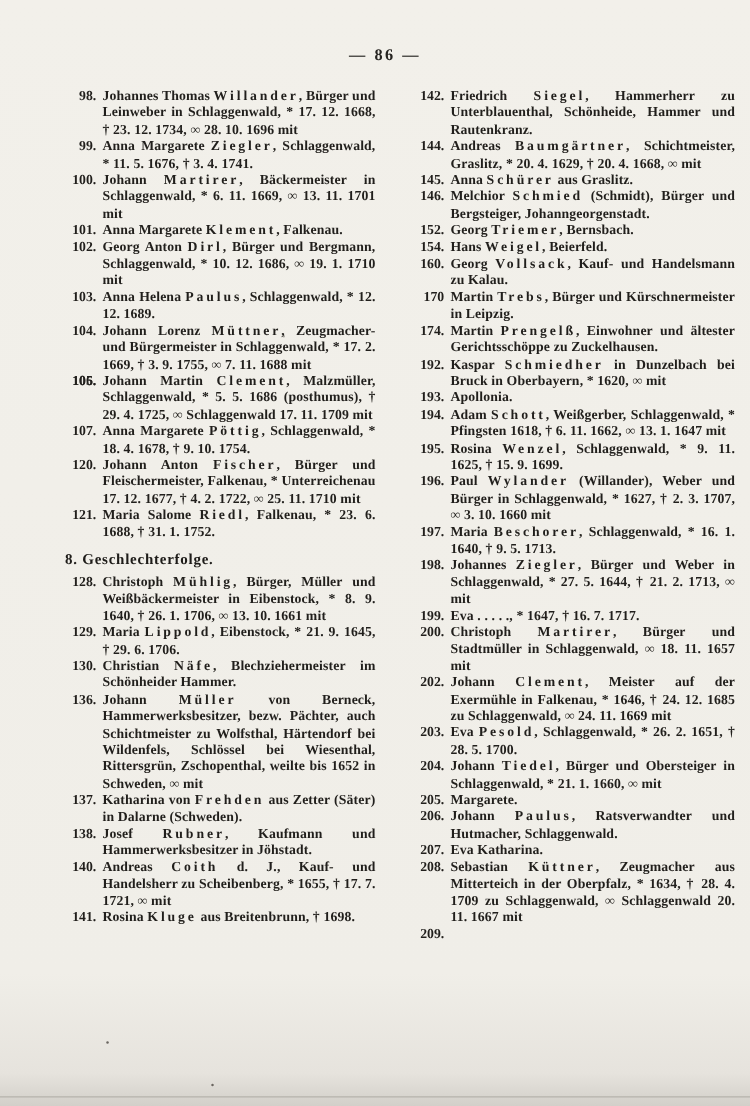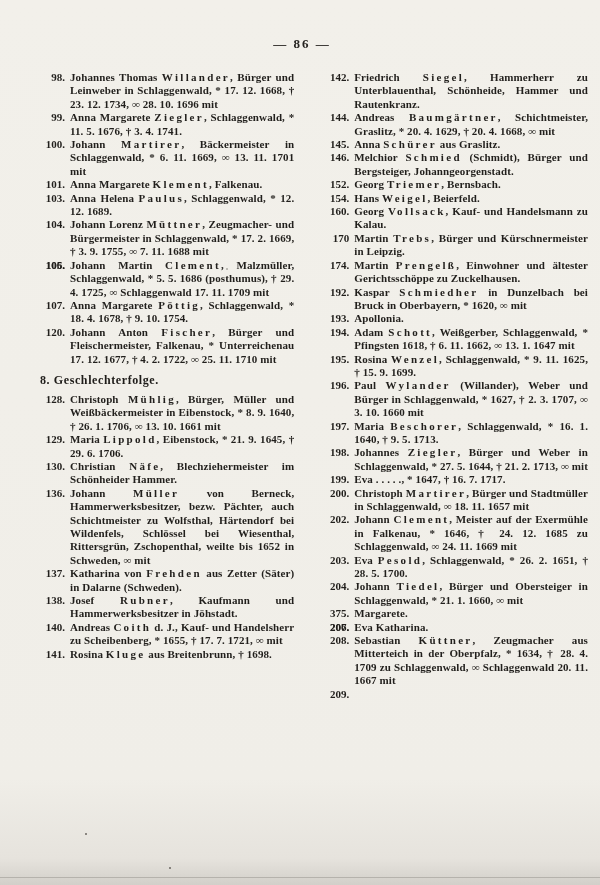--- a/index.html
+++ b/index.html
@@ -5,21 +5,21 @@
   html,body{margin:0;padding:0;}
   body{
     width:600px;height:885px;overflow:hidden;
     background:#e9e6e0;
     font-family:"Liberation Serif",serif;
   }
   .page{
     position:relative;width:600px;height:885px;
     background:linear-gradient(180deg,#f2f0ea 0%,#f0eee8 88%,#e6e3dd 97%,#d2cfc9 100%);
     box-sizing:border-box;
-    padding:36px 0 0 4px;
+    padding:36px 0 0 16px;
     color:#211f1c;
   }
   .page-header{
     text-align:center;
     font:700 13px/15px "Liberation Serif",serif;
     letter-spacing:2px;
     color:#262421;
     margin-bottom:20px;
   }
   .columns{
@@ -60,26 +60,28 @@
 <body>
 
 <div class="page">
   <div class="page-header">— 86 —</div>
   <div class="columns">
     <div class="col col-left" id="col-left">
         <div class="entry"><span class="num">98.</span><span class="text">Johannes Thomas <span class="sp">Willander</span>, Bürger und Leinweber in Schlaggenwald, * 17. 12. 1668, † 23. 12. 1734, ∞ 28. 10. 1696 mit</span></div>
         <div class="entry"><span class="num">99.</span><span class="text">Anna Margarete <span class="sp">Ziegler</span>, Schlaggenwald, * 11. 5. 1676, † 3. 4. 1741.</span></div>
         <div class="entry"><span class="num">100.</span><span class="text">Johann <span class="sp">Martirer</span>, Bäckermeister in Schlaggenwald, * 6. 11. 1669, ∞ 13. 11. 1701 mit</span></div>
         <div class="entry"><span class="num">101.</span><span class="text">Anna Margarete <span class="sp">Klement</span>, Falkenau.</span></div>
+        <div class="entry"><span class="num">102.</span><span class="text">Georg Anton <span class="sp">Dirl</span>, Bürger und Bergmann, Schlaggenwald, * 10. 12. 1686, ∞ 19. 1. 1710 mit</span></div>
         <div class="entry"><span class="num">103.</span><span class="text">Anna Helena <span class="sp">Paulus</span>, Schlaggenwald, * 12. 12. 1689.</span></div>
         <div class="entry"><span class="num">104.</span><span class="text">Johann Lorenz <span class="sp">Müttner</span>, Zeugmacher- und Bürgermeister in Schlaggenwald, * 17. 2. 1669, † 3. 9. 1755, ∞ 7. 11. 1688 mit</span></div>
         <div class="entry"><span class="num">105.</span></div>
         <div class="entry"><span class="num">106.</span><span class="text">Johann Martin <span class="sp">Clement</span>, Malzmüller, Schlaggenwald, * 5. 5. 1686 (posthumus), † 29. 4. 1725, ∞ Schlaggenwald 17. 11. 1709 mit</span></div>
         <div class="entry"><span class="num">107.</span><span class="text">Anna Margarete <span class="sp">Pöttig</span>, Schlaggenwald, * 18. 4. 1678, † 9. 10. 1754.</span></div>
         <div class="entry"><span class="num">120.</span><span class="text">Johann Anton <span class="sp">Fischer</span>, Bürger und Fleischermeister, Falkenau, * Unterreichenau 17. 12. 1677, † 4. 2. 1722, ∞ 25. 11. 1710 mit</span></div>
+        <div class="entry"><span class="num">121.</span><span class="text">Maria Salome <span class="sp">Riedl</span>, Falkenau, * 23. 6. 1688, † 31. 1. 1752.</span></div>
         <div class="section-heading">8. Geschlechterfolge.</div>
         <div class="entry"><span class="num">128.</span><span class="text">Christoph <span class="sp">Mühlig</span>, Bürger, Müller und Weißbäckermeister in Eibenstock, * 8. 9. 1640, † 26. 1. 1706, ∞ 13. 10. 1661 mit</span></div>
         <div class="entry"><span class="num">129.</span><span class="text">Maria <span class="sp">Lippold</span>, Eibenstock, * 21. 9. 1645, † 29. 6. 1706.</span></div>
         <div class="entry"><span class="num">130.</span><span class="text">Christian <span class="sp">Näfe</span>, Blechziehermeister im Schönheider Hammer.</span></div>
         <div class="entry"><span class="num">136.</span><span class="text">Johann <span class="sp">Müller</span> von Berneck, Hammerwerksbesitzer, bezw. Pächter, auch Schichtmeister zu Wolfsthal, Härtendorf bei Wildenfels, Schlössel bei Wiesenthal, Rittersgrün, Zschopenthal, weilte bis 1652 in Schweden, ∞ mit</span></div>
         <div class="entry"><span class="num">137.</span><span class="text">Katharina von <span class="sp">Frehden</span> aus Zetter (Säter) in Dalarne (Schweden).</span></div>
         <div class="entry"><span class="num">138.</span><span class="text">Josef <span class="sp">Rubner</span>, Kaufmann und Hammerwerksbesitzer in Jöhstadt.</span></div>
         <div class="entry"><span class="num">140.</span><span class="text">Andreas <span class="sp">Coith</span> d. J., Kauf- und Handelsherr zu Scheibenberg, * 1655, † 17. 7. 1721, ∞ mit</span></div>
         <div class="entry"><span class="num">141.</span><span class="text">Rosina <span class="sp">Kluge</span> aus Breitenbrunn, † 1698.</span></div>
       </div>
@@ -98,22 +100,22 @@
         <div class="entry"><span class="num">194.</span><span class="text">Adam <span class="sp">Schott</span>, Weißgerber, Schlaggenwald, * Pfingsten 1618, † 6. 11. 1662, ∞ 13. 1. 1647 mit</span></div>
         <div class="entry"><span class="num">195.</span><span class="text">Rosina <span class="sp">Wenzel</span>, Schlaggenwald, * 9. 11. 1625, † 15. 9. 1699.</span></div>
         <div class="entry"><span class="num">196.</span><span class="text">Paul <span class="sp">Wylander</span> (Willander), Weber und Bürger in Schlaggenwald, * 1627, † 2. 3. 1707, ∞ 3. 10. 1660 mit</span></div>
         <div class="entry"><span class="num">197.</span><span class="text">Maria <span class="sp">Beschorer</span>, Schlaggenwald, * 16. 1. 1640, † 9. 5. 1713.</span></div>
         <div class="entry"><span class="num">198.</span><span class="text">Johannes <span class="sp">Ziegler</span>, Bürger und Weber in Schlaggenwald, * 27. 5. 1644, † 21. 2. 1713, ∞ mit</span></div>
         <div class="entry"><span class="num">199.</span><span class="text">Eva . . . . ., * 1647, † 16. 7. 1717.</span></div>
         <div class="entry"><span class="num">200.</span><span class="text">Christoph <span class="sp">Martirer</span>, Bürger und Stadtmüller in Schlaggenwald, ∞ 18. 11. 1657 mit</span></div>
         <div class="entry"><span class="num">202.</span><span class="text">Johann <span class="sp">Clement</span>, Meister auf der Exermühle in Falkenau, * 1646, † 24. 12. 1685 zu Schlaggenwald, ∞ 24. 11. 1669 mit</span></div>
         <div class="entry"><span class="num">203.</span><span class="text">Eva <span class="sp">Pesold</span>, Schlaggenwald, * 26. 2. 1651, † 28. 5. 1700.</span></div>
         <div class="entry"><span class="num">204.</span><span class="text">Johann <span class="sp">Tiedel</span>, Bürger und Obersteiger in Schlaggenwald, * 21. 1. 1660, ∞ mit</span></div>
-        <div class="entry"><span class="num">375.</span><span class="text">Margarete.</span></div>
-        <div class="entry"><span class="num">206.</span></div>
+        <div class="entry"><span class="num">205.</span><span class="text">Margarete.</span></div>
+        <div class="entry"><span class="num">206.</span><span class="text">Johann <span class="sp">Paulus</span>, Ratsverwandter und Hutmacher, Schlaggenwald.</span></div>
         <div class="entry"><span class="num">207.</span><span class="text">Eva Katharina.</span></div>
         <div class="entry"><span class="num">208.</span><span class="text">Sebastian <span class="sp">Küttner</span>, Zeugmacher aus Mitterteich in der Oberpfalz, * 1634, † 28. 4. 1709 zu Schlaggenwald, ∞ Schlaggenwald 20. 11. 1667 mit</span></div>
         <div class="entry"><span class="num">209.</span></div>
       </div>
   </div>
   <div class="speck" style="left:85px;top:833px;width:2px;height:2px;"></div>
   <div class="speck" style="left:169px;top:867px;width:2px;height:2px;"></div>
   <div class="speck" style="left:226px;top:268px;width:2px;height:2px;opacity:.5;"></div>
   <div class="bottom-line"></div>
 </div>

